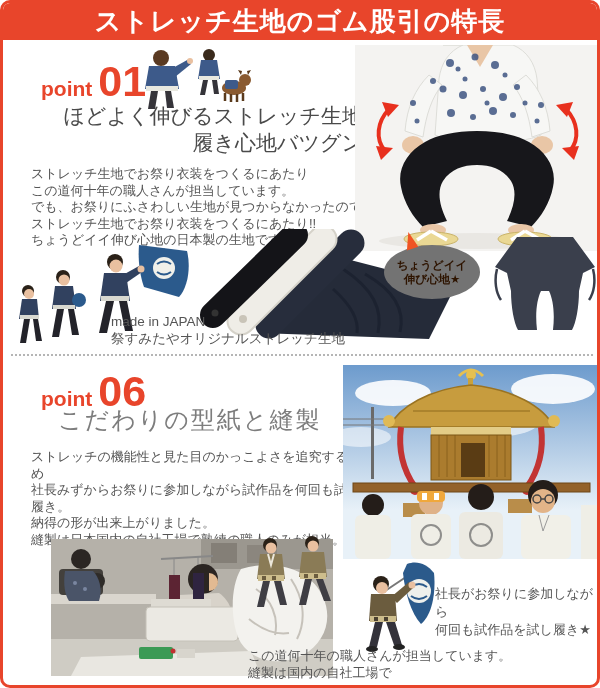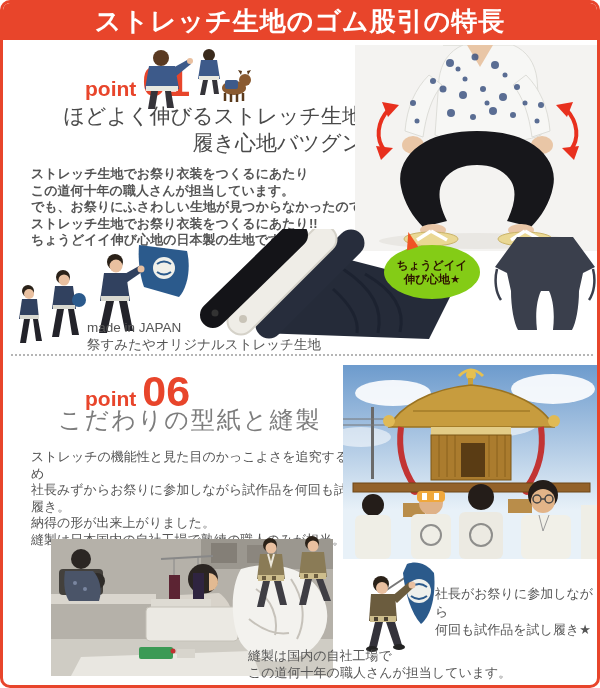--- a/index.html
+++ b/index.html
@@ -7,47 +7,47 @@
     position:relative;width:600px;height:688px;box-sizing:border-box;
     background:#fff;border:3px solid #e8452b;border-radius:10px;overflow:hidden;
     font-family:"Liberation Sans","DejaVu Sans",sans-serif;
   }
   .abs{position:absolute;}
   
   .hdr{top:0;left:0;right:0;height:37px;background:#e8452b;border-radius:6px 6px 0 0;
        display:flex;align-items:center;justify-content:center;}
   .hdr h1{margin:0;color:#fff;font-size:26px;font-weight:bold;letter-spacing:1px;}
   
-  .plabel{color:#e8452b;font-weight:bold;display:flex;align-items:baseline;gap:6px;margin-left:44px;}
+  .plabel{color:#e8452b;font-weight:bold;display:flex;align-items:baseline;gap:6px;}
   .pl-s{font-size:21px;}
   .pl-n{font-size:43px;}
   
   .h-serif{font-family:"Liberation Serif","DejaVu Serif",serif;}
   .h1a{left:15px;top:100px;width:345px;text-align:right;font-size:21px;line-height:27px;color:#4a4a4a;}
   .h2a{left:55px;top:401px;font-size:24px;color:#7d7d7d;letter-spacing:2px;}
   
   .jp{font-size:13px;line-height:16.5px;color:#555;}
-  .b1{left:28px;top:163px;width:335px;font-weight:bold;}
+  .b1{left:28px;top:163px;width:335px;}
   .b2{left:28px;top:446px;width:335px;}
-  .madein{left:84px;top:310px;line-height:17px;margin-top:6px;}
+  .madein{left:108px;top:310px;line-height:17px;}
   .cap-pres{left:432px;top:582px;line-height:18px;}
   .cap-sew{left:245px;top:644px;line-height:17px;}
   
   .ph{overflow:hidden;}
   .squat{left:352px;top:42px;width:245px;height:206px;}
   .fabric{left:180px;top:226px;width:280px;height:112px;}
   .illus1{left:130px;top:44px;width:118px;height:66px;}
   .illus2{left:8px;top:240px;width:180px;height:102px;}
   .pantsil{left:488px;top:230px;width:108px;height:102px;}
   .mikoshi{left:340px;top:362px;width:257px;height:194px;}
   .sewing{left:48px;top:536px;width:282px;height:137px;}
   .walkers{left:243px;top:532px;width:100px;height:78px;}
   .flagman{left:348px;top:556px;width:86px;height:94px;}
   
-  .bubble{left:381px;top:242px;width:96px;height:54px;background:#84cc16;border-radius:50%;
+  .bubble{left:381px;top:242px;width:96px;height:54px;background:#737373;border-radius:50%;
           display:flex;flex-direction:column;align-items:center;justify-content:center;
           color:#2e1400;font-size:11.5px;font-weight:bold;line-height:14px;}
   .bubble::before{content:"";position:absolute;top:-13px;left:20px;width:0;height:0;
           border:solid transparent;border-width:0 5px 17px 7px;border-bottom-color:#f05423;
           transform:rotate(-18deg);}
   
   .sep{left:8px;top:351px;width:582px;border-top:2px dotted #b5b5b5;height:0;}
   svg{display:block;}
 </style>
 </head>
@@ -343,17 +343,17 @@
     <ellipse cx="21" cy="90" rx="6" ry="3" fill="#222"></ellipse>
     <ellipse cx="48" cy="88" rx="6" ry="3" fill="#222"></ellipse>
   </svg>
 
   <div class="abs jp cap-pres">
     <div>社長がお祭りに参加しながら</div>
     <div>何回も試作品を試し履き★</div>
   </div>
 
   <div class="abs jp cap-sew">
+    <div>この道何十年の職人さんが担当しています。</div>
     <div>縫製は国内の自社工場で</div>
-    <div>この道何十年の職人さんが担当しています。</div>
   </div>
 
 </div>
 
 </body></html>

